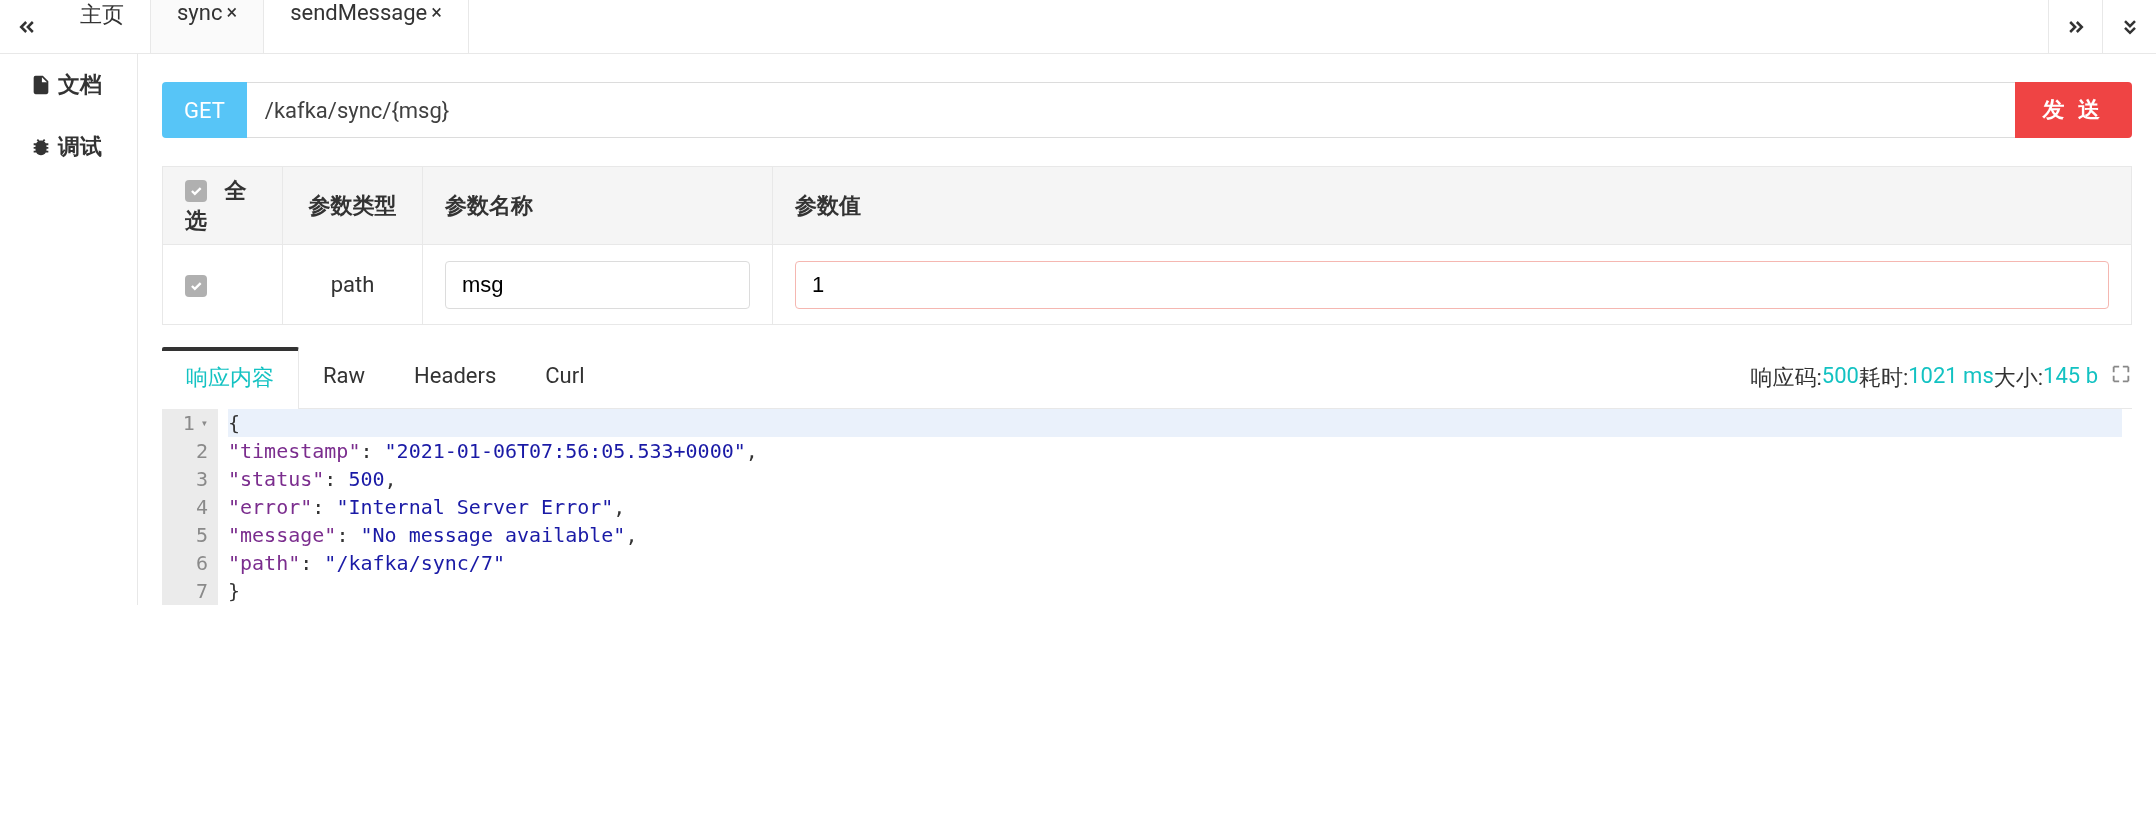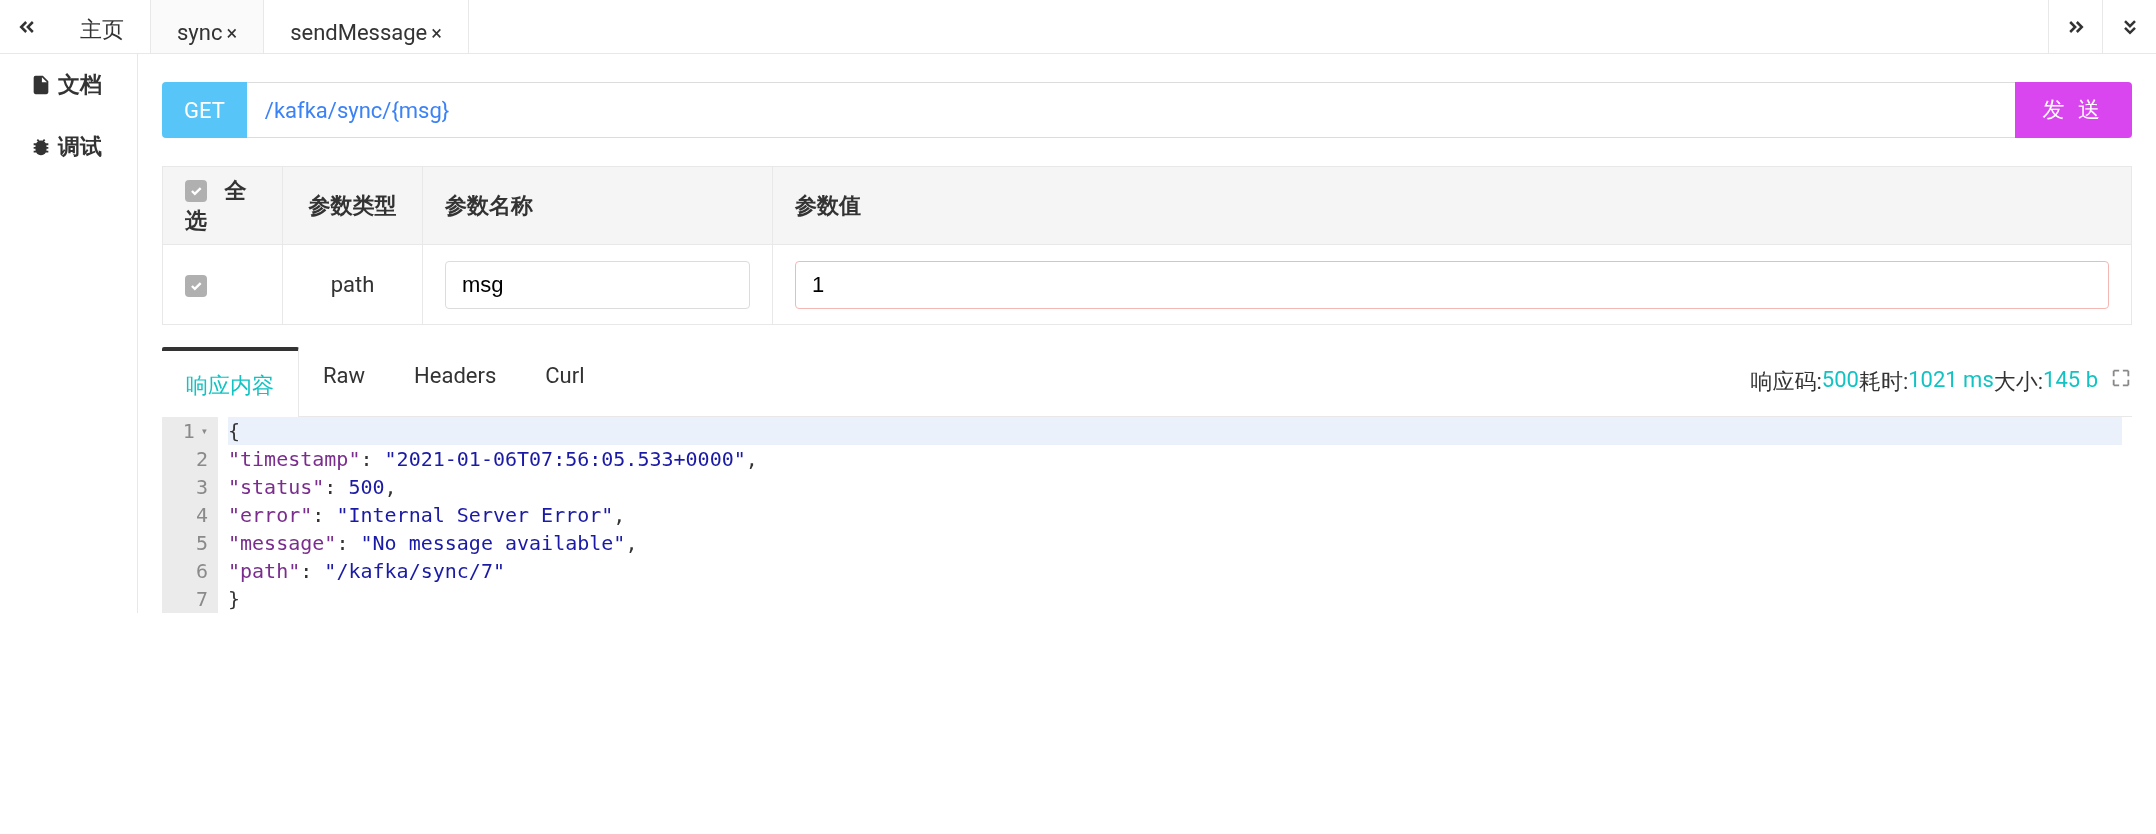--- a/index.html
+++ b/index.html
@@ -3,62 +3,62 @@
 <meta charset="utf-8">
 <style>
 * { box-sizing: border-box; margin: 0; padding: 0; }
 body { font-family: -apple-system, BlinkMacSystemFont, "Segoe UI", Roboto, "Helvetica Neue", Arial, sans-serif; font-size: 20px; color: #333; background: #fff; }
 
 
 .top-tabs { display: flex; align-items: center; height: 54px; border-bottom: 1px solid #e8e8e8; }
 .top-tabs .nav-arrow { width: 54px; display: flex; align-items: center; justify-content: center; font-size: 22px; color: #333; cursor: pointer; }
 .top-tabs .nav-arrow.right { margin-left: auto; border-left: 1px solid #e8e8e8; height: 100%; }
 .top-tabs .nav-collapse { width: 54px; display: flex; align-items: center; justify-content: center; font-size: 22px; color: #333; cursor: pointer; border-left: 1px solid #e8e8e8; height: 100%; }
-.top-tabs .tab { padding: 8px 26px; height: 100%; display: flex; align-items: flex-end; font-size: 22px; cursor: pointer; border-right: 1px solid #e8e8e8; }
+.top-tabs .tab { padding: 0 26px; height: 100%; display: flex; align-items: flex-start; font-size: 22px; cursor: pointer; border-right: 1px solid #e8e8e8; }
 .top-tabs .tab.home { font-weight: 400; }
 .top-tabs .tab.active { background: #fafafa; }
 .top-tabs .tab .close-x { margin-left: 4px; font-size: 20px; }
 
 
 .body-wrap { display: flex; }
 
 
 .sidebar { width: 138px; border-right: 1px solid #e8e8e8; font-weight: bold; }
 .sidebar .side-item { display: flex; align-items: center; height: 62px; padding-left: 30px; font-size: 22px; cursor: pointer; }
 .sidebar .side-item .icon { margin-right: 6px; display: inline-flex; }
 .sidebar .side-item.active {}
 
 
 .main { flex: 1; padding: 28px 24px 0 24px; }
 
 
 .req-bar { display: flex; height: 56px; margin-bottom: 28px; }
 .req-bar .method { background: #57c5f7; color: #fff; font-weight: 400; font-size: 22px; padding: 0 22px; display: flex; align-items: center; border-radius: 4px 0 0 4px; }
-.req-bar .url { flex: 1; border: 1px solid #dcdcdc; border-left: none; border-right: none; display: flex; align-items: center; padding: 0 18px; font-size: 22px; color: #3b82f6; }
-.req-bar .send-btn { background: #d946ef; color: #fff; font-size: 22px; padding: 0 28px; display: flex; align-items: center; border-radius: 0 4px 4px 0; cursor: pointer; letter-spacing: 4px; }
+.req-bar .url { flex: 1; border: 1px solid #dcdcdc; border-left: none; border-right: none; display: flex; align-items: center; padding: 0 18px; font-size: 22px; color: #404040; }
+.req-bar .send-btn { background: #ef4444; color: #fff; font-size: 22px; padding: 0 28px; display: flex; align-items: center; border-radius: 0 4px 4px 0; cursor: pointer; letter-spacing: 4px; font-weight: bold; }
 
 
 .params-table { width: 100%; border: 1px solid #e8e8e8; border-collapse: collapse; margin-bottom: 22px; }
 .params-table th, .params-table td { border: 1px solid #e8e8e8; padding: 0 22px; text-align: left; font-size: 22px; font-weight: 400; }
 .params-table thead th { background: #f5f5f5; height: 78px; font-weight: 700; }
 .params-table tbody td { height: 80px; }
 .params-table th.sel-col, .params-table td.sel-col { width: 120px; text-align: left; font-family: Liberation Serif, serif; }
 .params-table th.type-col, .params-table td.type-col { width: 140px; text-align: center; }
 .params-table th.name-col, .params-table td.name-col { width: 350px; }
 .params-table .chk { width: 22px; height: 22px; border-radius: 4px; background: #b0b0b0; display: inline-flex; align-items: center; justify-content: center; vertical-align: middle; margin-right: 12px; }
 .params-table .chk svg { stroke: #fff; }
 .params-table .sel-label { font-weight: 700; vertical-align: middle; }
 .params-table input[type=text] { width: 100%; height: 48px; border: 1px solid #dcdcdc; border-radius: 4px; padding: 0 16px; font-size: 22px; }
 .params-table input.val-input { border-color: #f5b7b1; }
 
 
 .resp-header { display: flex; align-items: center; border-bottom: 1px solid #e8e8e8; }
 .resp-tabs { display: flex; }
 .resp-tab { padding: 16px 24px; font-size: 22px; cursor: pointer; border-right: 1px solid transparent; }
-.resp-tab.active { color: #13c2c2; border-top: 4px solid #333; border-left: 1px solid #e8e8e8; border-right: 1px solid #e8e8e8; margin-bottom: -1px; background: #fff; border-radius: 2px 2px 0 0; padding-top: 20px; }
+.resp-tab.active { color: #13c2c2; border-top: 4px solid #333; border-left: 1px solid #e8e8e8; border-right: 1px solid #e8e8e8; margin-bottom: -1px; background: #fff; border-radius: 2px 2px 0 0; padding-top: 12px; }
 .resp-tab.active { position: relative; }
 .resp-tab:first-child.active { border-left: none; }
 .resp-meta { margin-left: auto; font-size: 22px; display: flex; align-items: flex-start; color: #333; }
 .resp-meta .green { color: #13c2c2; }
 .resp-meta .expand-icon { margin-left: 12px; color: #888; cursor: pointer; display: inline-flex; }
 
 
 .code-view { display: flex; font-family: "SF Mono", Monaco, Menlo, Consolas, monospace; font-size: 20px; line-height: 1.4; background: #fff; }
 .gutter { background: #ebebeb; color: #8a8a8a; text-align: right; padding: 0 10px; user-select: none; min-width: 56px; }
 .gutter .ln { height: 28px; display: flex; align-items: center; justify-content: flex-end; }

